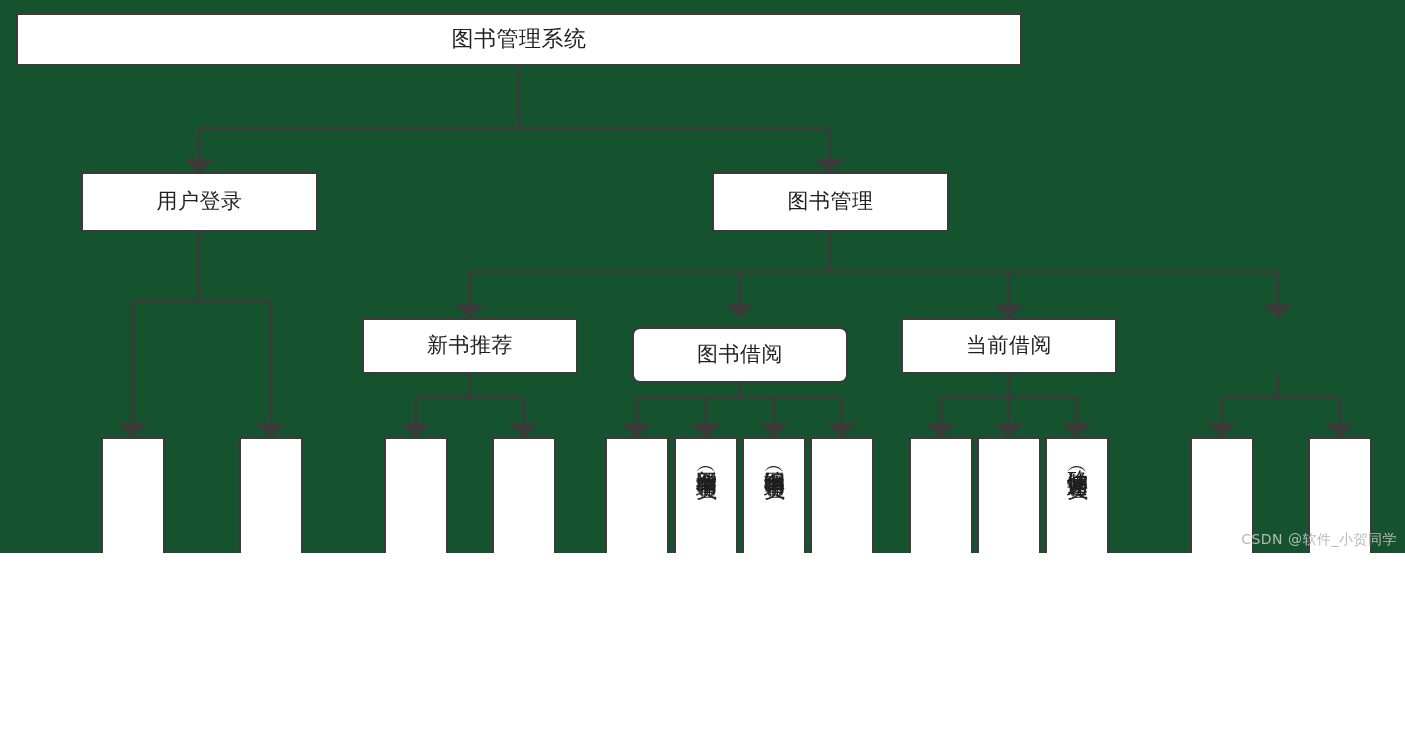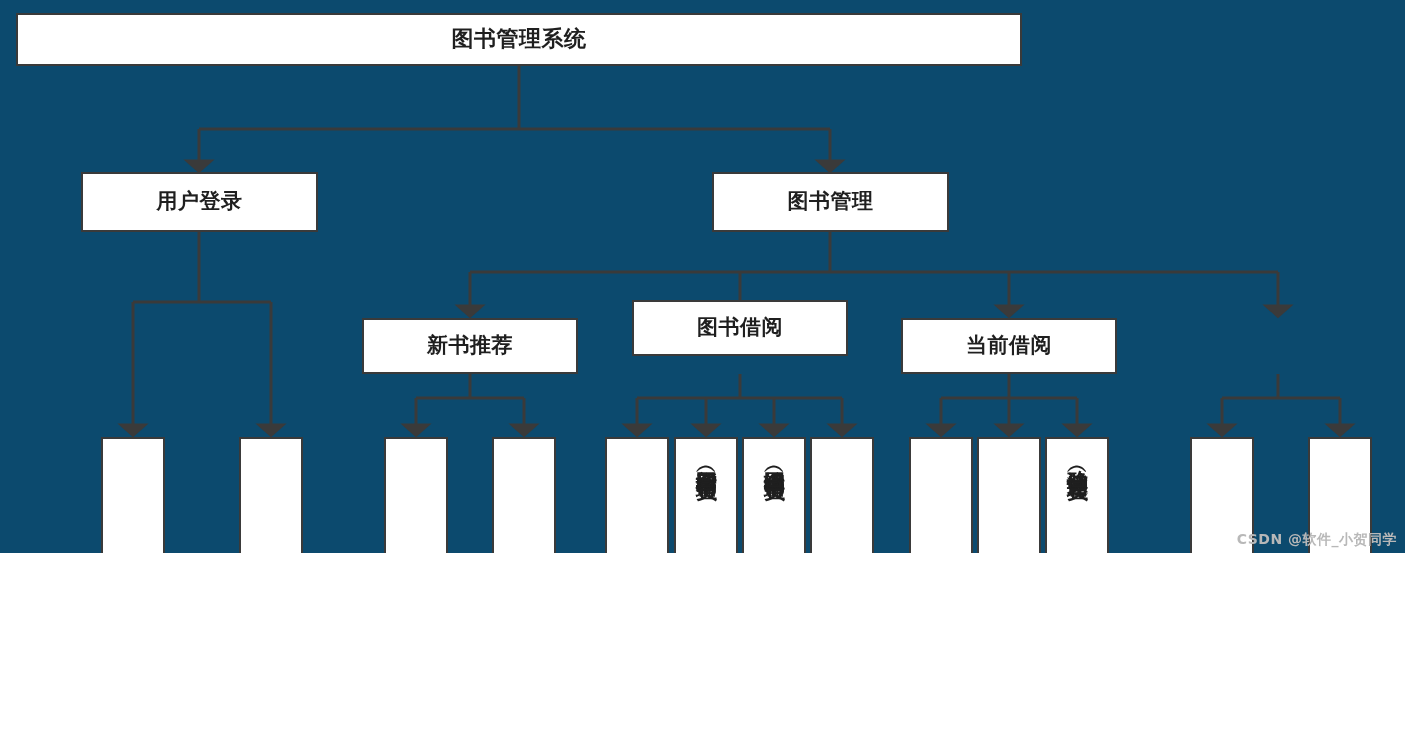--- a/index.html
+++ b/index.html
@@ -8,23 +8,22 @@
     padding: 0;
     background: #ffffff;
   }
   body {
     font-family: "DejaVu Sans", "Liberation Sans", sans-serif;
   }
   #canvas {
     position: relative;
     width: 1405px;
     height: 553px;
-    background: #0c4a6e;
+    background: #14532d;
     overflow: hidden;
-    font-weight: bold;
   }
   svg.connectors {
     position: absolute;
     left: 0;
     top: 0;
     width: 1405px;
     height: 747px;
     pointer-events: none;
   }
   .node {
@@ -146,21 +145,21 @@
   <div class="node horiz" style="left:81px; top:172px; width:237px; height:60px;">
     <span class="label">用户登录</span>
   </div>
   <div class="node horiz" style="left:712px; top:172px; width:237px; height:60px;">
     <span class="label">图书管理</span>
   </div>
 
   <div class="node horiz" style="left:362px; top:318px; width:216px; height:56px;">
     <span class="label">新书推荐</span>
   </div>
-  <div class="node horiz" style="left:632px; top:300px; width:216px; height:56px;">
+  <div class="node horiz" style="left:632px; top:327px; width:216px; height:56px;border-radius:8px;">
     <span class="label">图书借阅</span>
   </div>
   <div class="node horiz" style="left:901px; top:318px; width:216px; height:56px;">
     <span class="label">当前借阅</span>
   </div>
 
   <div class="node vert center" style="left:101px; top:437px; width:64px; height:297px;">
     <span class="label">用户登录</span>
   </div>
   <div class="node vert center" style="left:239px; top:437px; width:64px; height:297px;">

